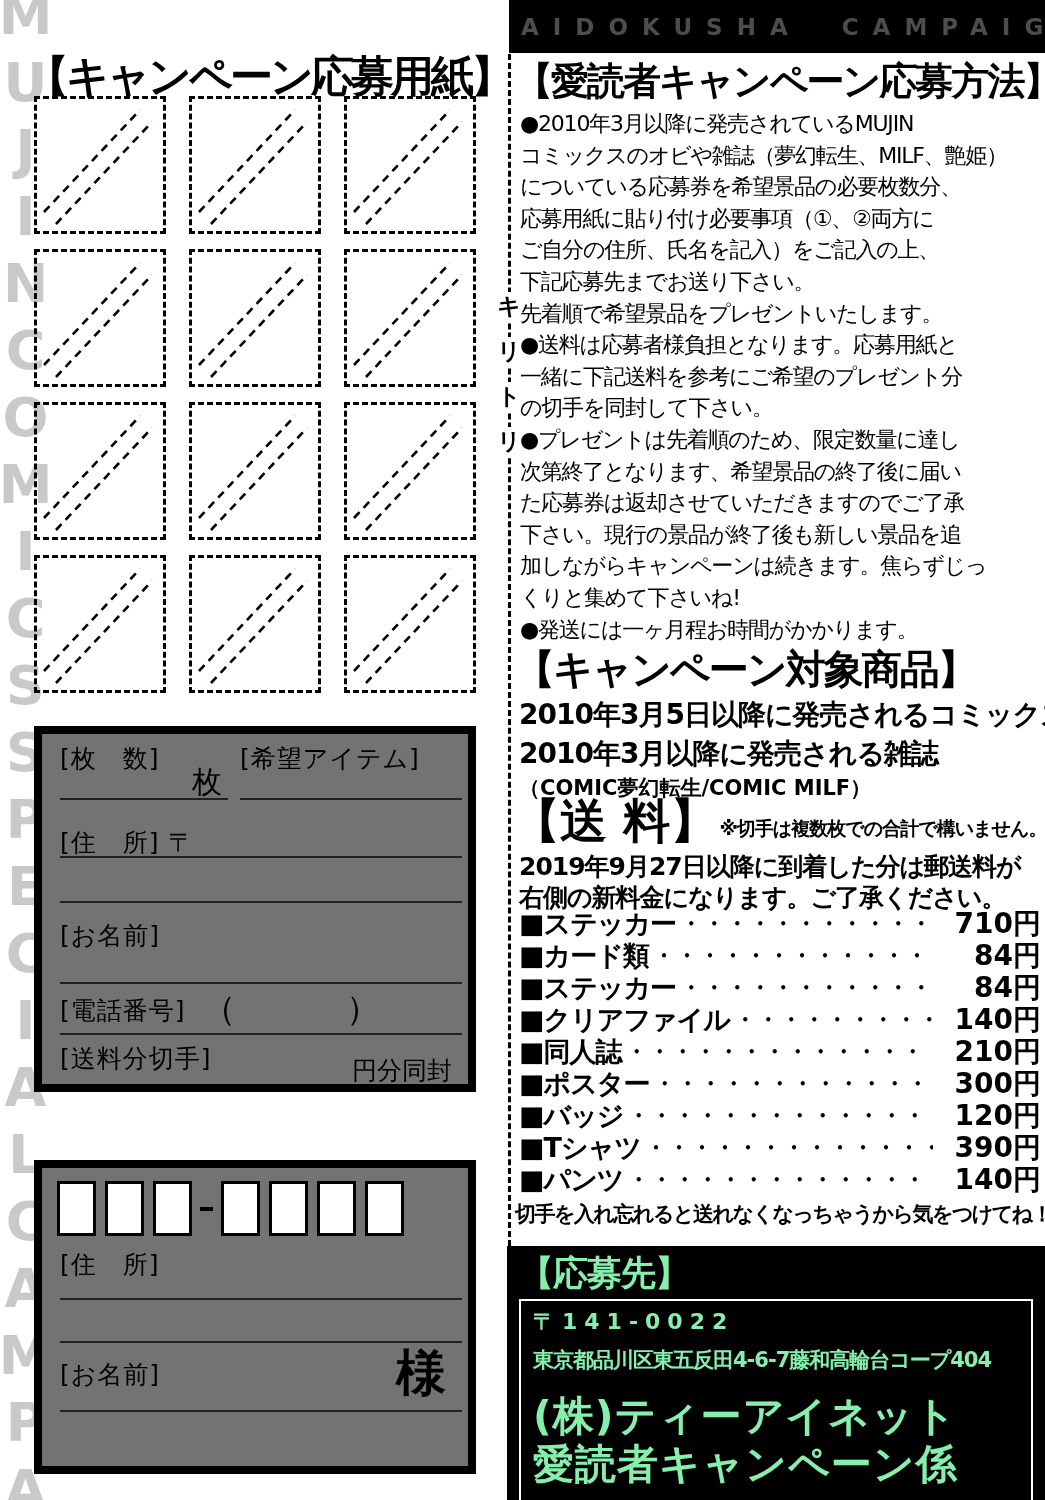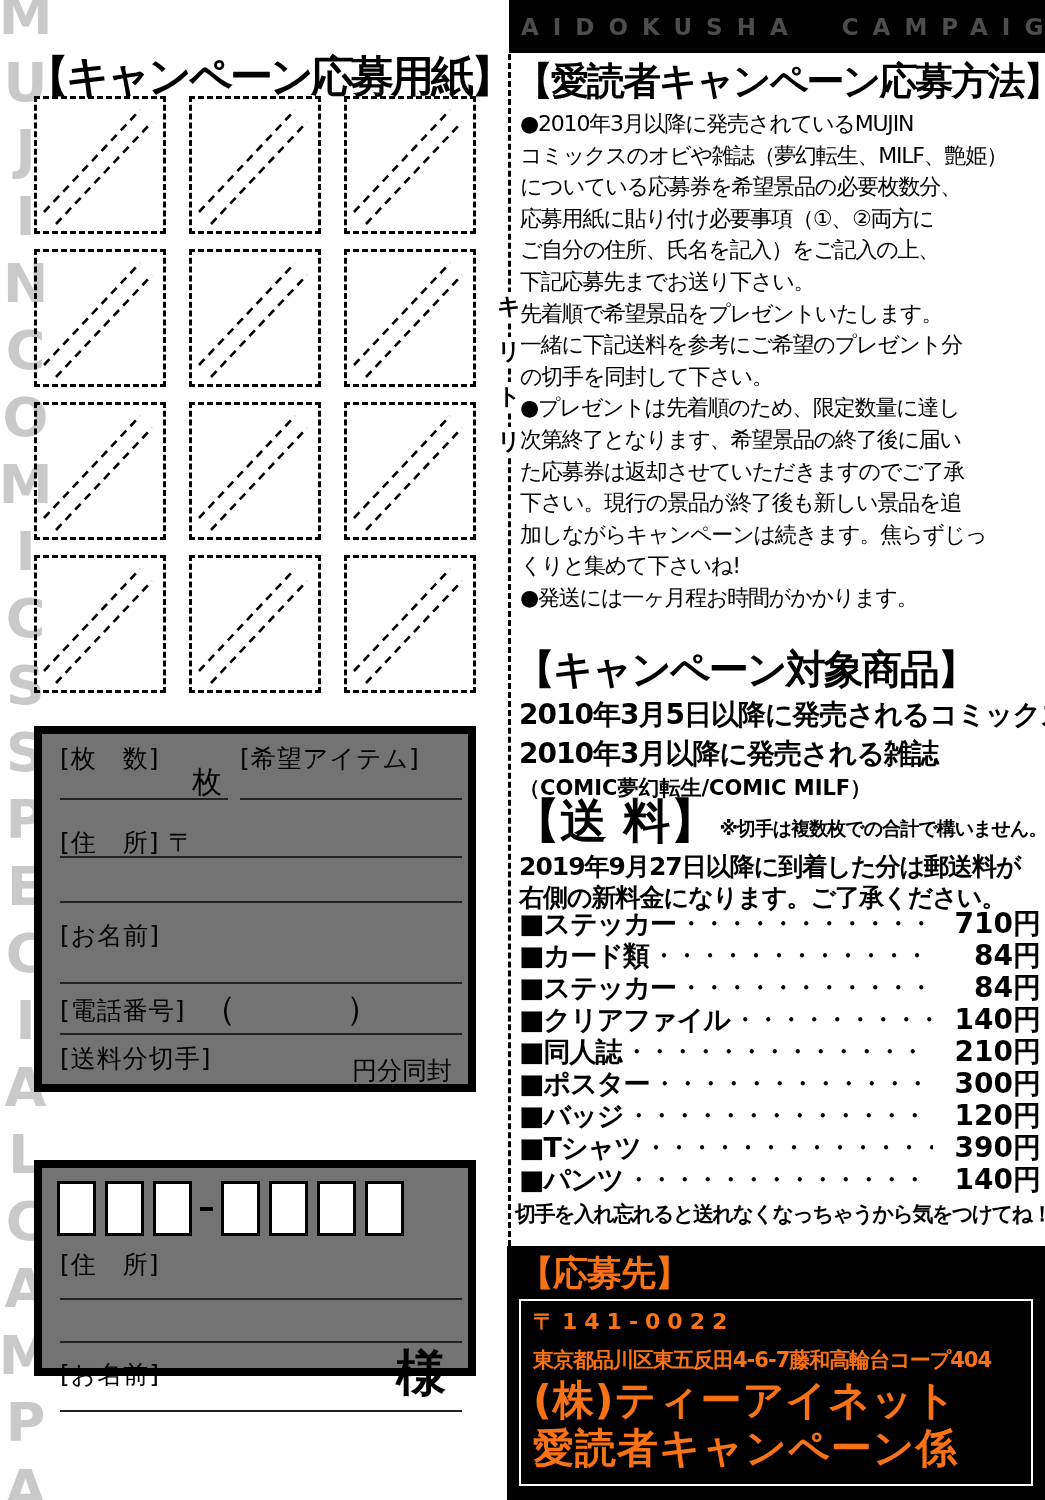--- a/index.html
+++ b/index.html
@@ -15,21 +15,21 @@
   .left-title{position:absolute;left:26px;top:48px;font-size:43px;font-weight:bold;
               letter-spacing:-3px;white-space:nowrap;}
   .ticket-grid{position:absolute;left:34px;top:96px;display:grid;
                grid-template-columns:repeat(3,132px);grid-auto-rows:138px;
                column-gap:23px;row-gap:15px;}
   .ticket-cell{border:3px dashed #000;box-sizing:border-box;}
   .ticket-cell svg{display:block;width:100%;height:100%;}
 
   .form-box{position:absolute;border:8px solid #000;background:#737373;box-sizing:border-box;}
   .form1{left:34px;top:726px;width:442px;height:366px;}
-  .form2{left:34px;top:1160px;width:442px;height:216px;}
+  .form2{left:34px;top:1160px;width:442px;height:314px;}
   .fl{position:absolute;font-size:25px;letter-spacing:1px;white-space:nowrap;}
   .fline{position:absolute;border-bottom:2px solid #222;height:0;}
 
   .count-unit{position:absolute;left:150px;top:28px;font-size:30px;}
   .phone-parens{position:absolute;left:160px;top:252px;font-size:34px;letter-spacing:2px;}
   .stamp-suffix{position:absolute;right:16px;top:320px;font-size:25px;}
 
   .postal-row{position:absolute;left:15px;top:13px;display:flex;align-items:center;}
   .p-box{width:33px;height:49px;border:3px solid #000;box-sizing:content-box;margin-right:9px;background:#fff;}
   .p-hyphen{width:13px;height:4px;background:#000;margin:0 8px 0 -1px;}
@@ -70,26 +70,26 @@
   .price-list{position:absolute;left:519px;top:908px;width:522px;}
   .p-row{display:flex;align-items:center;height:32px;}
   .p-label{font-size:27px;font-weight:bold;letter-spacing:-1px;white-space:nowrap;}
   .p-leader{flex:1;overflow:hidden;font-size:22px;font-weight:bold;letter-spacing:1px;
             white-space:nowrap;padding:0 4px;line-height:32px;}
   .p-price{font-size:28px;font-weight:bold;text-align:right;min-width:108px;white-space:nowrap;}
 
   .price-footnote{position:absolute;left:515px;top:1200px;font-size:21px;font-weight:bold;
                   letter-spacing:-1.5px;white-space:nowrap;}
 
-  .dest-box{position:absolute;left:507px;top:1246px;width:538px;height:254px;background:#000;color:#f97316;}
+  .dest-box{position:absolute;left:507px;top:1246px;width:538px;height:254px;background:#000;color:#86efac;}
   .dest-title{font-size:35px;font-weight:bold;margin:4px 0 2px 12px;letter-spacing:-1px;}
   .dest-inner{margin:0 12px;border:2px solid #fff;padding:6px 10px 12px 12px;}
   .dest-postal{font-size:22px;font-weight:bold;letter-spacing:7px;white-space:nowrap;}
   .dest-address{font-size:21px;font-weight:bold;letter-spacing:-1px;white-space:nowrap;margin-top:9px;}
-  .dest-company{font-size:41px;font-weight:bold;letter-spacing:1px;line-height:1.2;margin-top:2px;white-space:nowrap;}
+  .dest-company{font-size:41px;font-weight:bold;letter-spacing:1px;line-height:1.2;margin-top:18px;white-space:nowrap;}
   .dest-section{font-size:41px;font-weight:bold;letter-spacing:1px;line-height:1.15;white-space:nowrap;}
 </style>
 </head>
 <body>
 
 <div class="page">
 
   <div class="watermark">MUJINCOMICSSPECIALCAMPAIGN</div>
 
   <div class="left-title">【キャンペーン応募用紙】</div>
@@ -220,20 +220,21 @@
 
   <div class="howto-title">【愛読者キャンペーン応募方法】</div>
   <div class="howto-body" id="howtoBody">
       <div class="b-line">●2010年3月以降に発売されているMUJIN</div>
       <div class="b-line">コミックスのオビや雑誌（夢幻転生、MILF、艶姫）</div>
       <div class="b-line">についている応募券を希望景品の必要枚数分、</div>
       <div class="b-line">応募用紙に貼り付け必要事項（①、②両方に</div>
       <div class="b-line">ご自分の住所、氏名を記入）をご記入の上、</div>
       <div class="b-line">下記応募先までお送り下さい。</div>
       <div class="b-line">先着順で希望景品をプレゼントいたします。</div>
+      <div class="b-line">●送料は応募者様負担となります。応募用紙と</div>
       <div class="b-line">一緒に下記送料を参考にご希望のプレゼント分</div>
       <div class="b-line">の切手を同封して下さい。</div>
       <div class="b-line">●プレゼントは先着順のため、限定数量に達し</div>
       <div class="b-line">次第終了となります、希望景品の終了後に届い</div>
       <div class="b-line">た応募券は返却させていただきますのでご了承</div>
       <div class="b-line">下さい。現行の景品が終了後も新しい景品を追</div>
       <div class="b-line">加しながらキャンペーンは続きます。焦らずじっ</div>
       <div class="b-line">くりと集めて下さいね!</div>
       <div class="b-line">●発送には一ヶ月程お時間がかかります。</div>
     </div>

